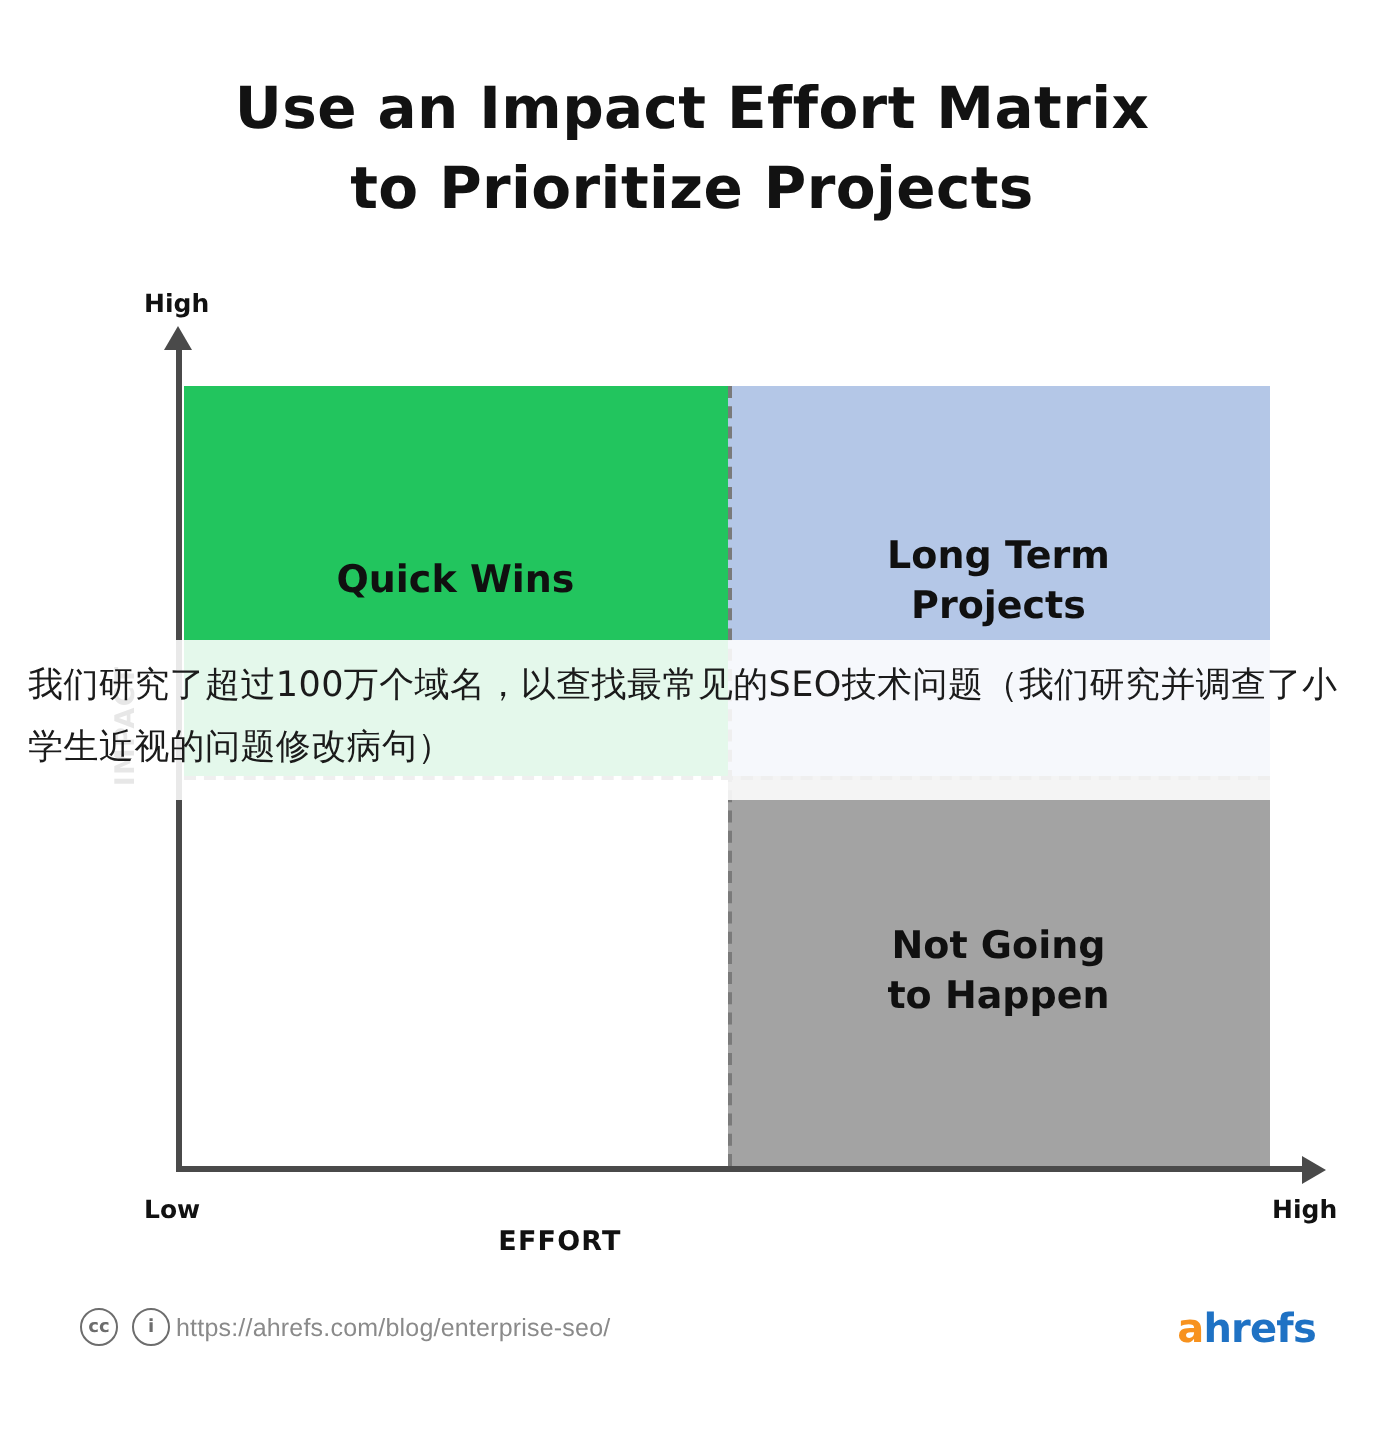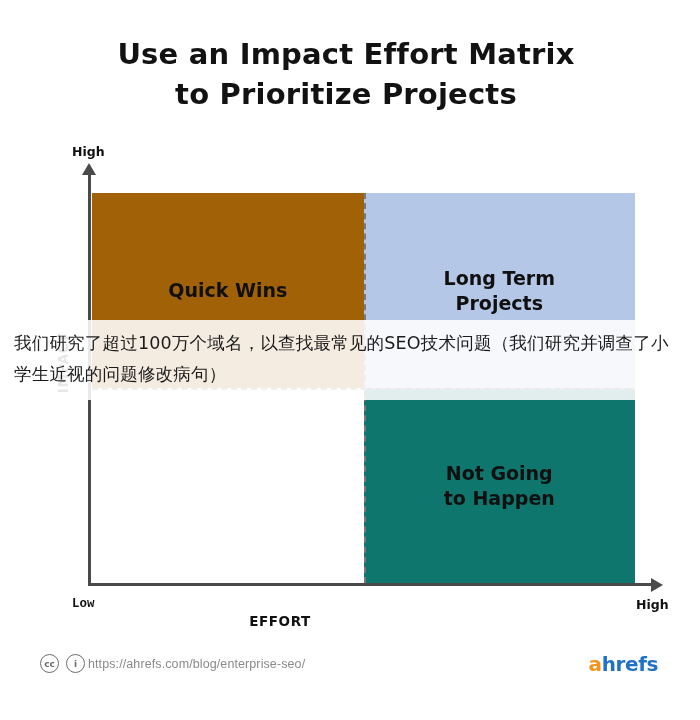--- a/index.html
+++ b/index.html
@@ -121,21 +121,21 @@
 
   .axis-tick-label {
     position: absolute;
     font-family: "DejaVu Sans", sans-serif;
     font-weight: bold;
     font-size: 12.5px;
     color: #111111;
     white-space: nowrap;
   }
   #label-y-high { left: 72px;  top: 144px; }
-  #label-x-low  { left: 72px;  top: 597px; font-family: Liberation Mono, monospace; }
+  #label-x-low  { left: 72px;  top: 597px; }
   #label-x-high { left: 636px; top: 597px; }
 
   #label-axis-effort {
     position: absolute;
     left: 0;
     top: 613px;
     width: 560px;
     text-align: center;
     font-family: "DejaVu Sans", sans-serif;
     font-weight: bold;
@@ -243,31 +243,31 @@
 <div id="axis-x-arrow"></div>
 
 <div class="axis-tick-label" id="label-y-high">High</div>
 <div class="axis-tick-label" id="label-x-low">Low</div>
 <div class="axis-tick-label" id="label-x-high">High</div>
 <div id="label-axis-effort">EFFORT</div>
 <div id="label-axis-impact">IMPACT</div>
 
 <div id="matrix">
 
-  <div class="quad" id="quad-quick-wins" style="background: #a16207;">
+  <div class="quad" id="quad-quick-wins" style="background: #22c55e;">
     <span class="quad-label">Quick Wins</span>
   </div>
 
   <div class="quad" id="quad-long-term" style="background: rgb(180, 199, 231);">
     <span class="quad-label">Long Term
 Projects</span>
   </div>
 
 
-  <div class="quad" id="quad-not-going" style="background: #0f766e;">
+  <div class="quad" id="quad-not-going" style="background: #a3a3a3;">
     <span class="quad-label">Not Going
 to Happen</span>
   </div>
 
   <div id="split-vertical"></div>
   <div id="split-horizontal"></div>
 </div>
 
 <div id="overlay-band">
   <div id="overlay-text">我们研究了超过100万个域名，以查找最常见的SEO技术问题（我们研究并调查了小学生近视的问题修改病句）</div>

